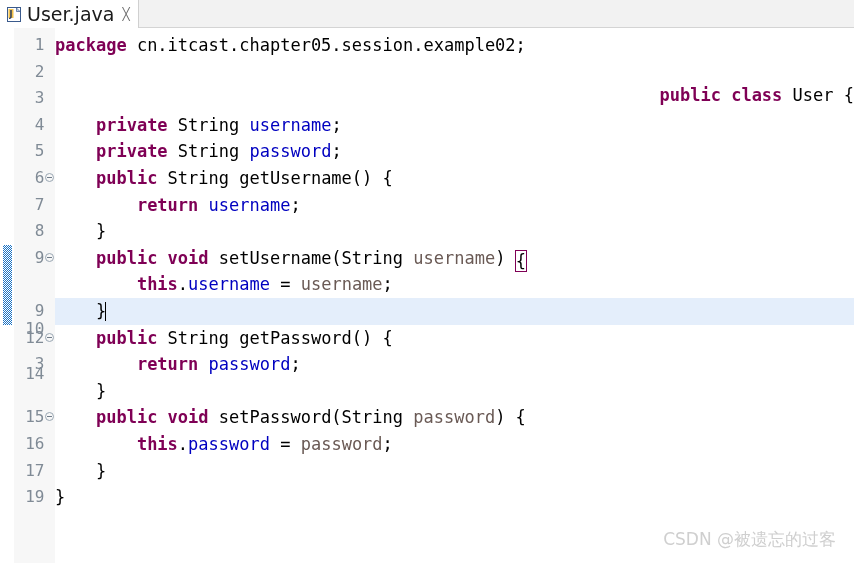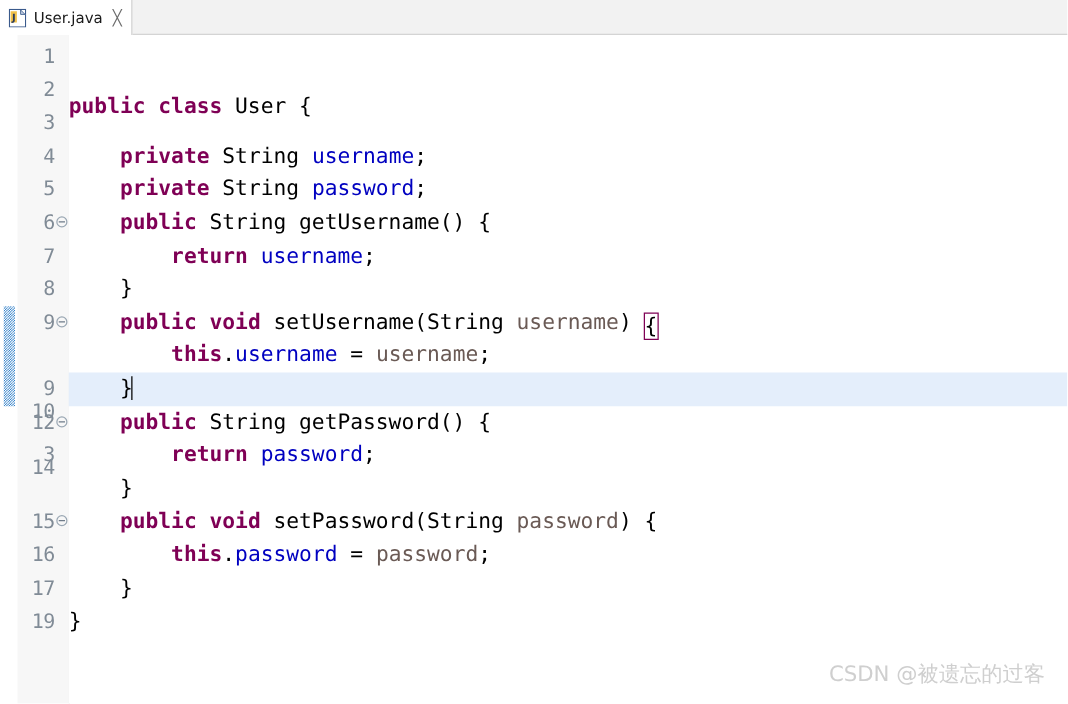--- a/index.html
+++ b/index.html
@@ -45,21 +45,21 @@
   }
   .tab-icon {
     width: 14px;
     height: 15px;
     position: relative;
     flex: 0 0 auto;
   }
   .tab-icon svg { display: block; }
   .tab-label {
     font-family: "DejaVu Sans", sans-serif;
-    font-size: 12px;
+    font-size: 19px;
     color: #1a1a1a;
     white-space: nowrap;
     line-height: 1;
   }
   .tab-close {
     font-family: "DejaVu Sans", sans-serif;
     font-size: 12px;
     color: #6d6d6d;
     line-height: 1;
     margin-left: 2px;
@@ -289,22 +289,23 @@
       </div>
       <div class="gutter-line" style="top: 429.6px;">
         <span class="lineno">17</span>
       </div>
       <div class="gutter-line" style="top: 456.2px;">
         <span class="lineno">19</span>
       </div>
     </div>
 
   <div class="code" id="code">
+      <div class="code-line" style="top: 4px;"><span class="kw">package </span><span class="pln">cn.itcast.chapter05.session.example02;</span></div>
       <div class="code-line" style="top: 30.6px;"></div>
-      <div class="code-line" style="top: 44px;"><span class="kw">public class </span><span class="pln">User {</span></div>
+      <div class="code-line" style="top: 54px; text-align: right;"><span class="kw">public class </span><span class="pln">User {</span></div>
       <div class="code-line" style="top: 83.8px;"><span class="pln">    </span><span class="kw">private </span><span class="pln">String </span><span class="fld">username</span><span class="pln">;</span></div>
       <div class="code-line" style="top: 110.4px;"><span class="pln">    </span><span class="kw">private </span><span class="pln">String </span><span class="fld">password</span><span class="pln">;</span></div>
       <div class="code-line" style="top: 137px;"><span class="pln">    </span><span class="kw">public </span><span class="pln">String getUsername() {</span></div>
       <div class="code-line" style="top: 163.6px;"><span class="pln">        </span><span class="kw">return </span><span class="fld">username</span><span class="pln">;</span></div>
       <div class="code-line" style="top: 190.2px;"><span class="pln">    }</span></div>
       <div class="code-line" style="top: 216.8px;"><span class="pln">    </span><span class="kw">public void </span><span class="pln">setUsername(String </span><span class="par">username</span><span class="pln">) </span><span class="pln brk">{</span></div>
       <div class="code-line" style="top: 243.4px;"><span class="pln">        </span><span class="kw">this</span><span class="pln">.</span><span class="fld">username</span><span class="pln"> = </span><span class="par">username</span><span class="pln">;</span></div>
       <div class="code-line current" style="top: 270px;"><span class="pln">    }</span><span class="caret"></span></div>
       <div class="code-line" style="top: 296.6px;"><span class="pln">    </span><span class="kw">public </span><span class="pln">String getPassword() {</span></div>
       <div class="code-line" style="top: 323.2px;"><span class="pln">        </span><span class="kw">return </span><span class="fld">password</span><span class="pln">;</span></div>

